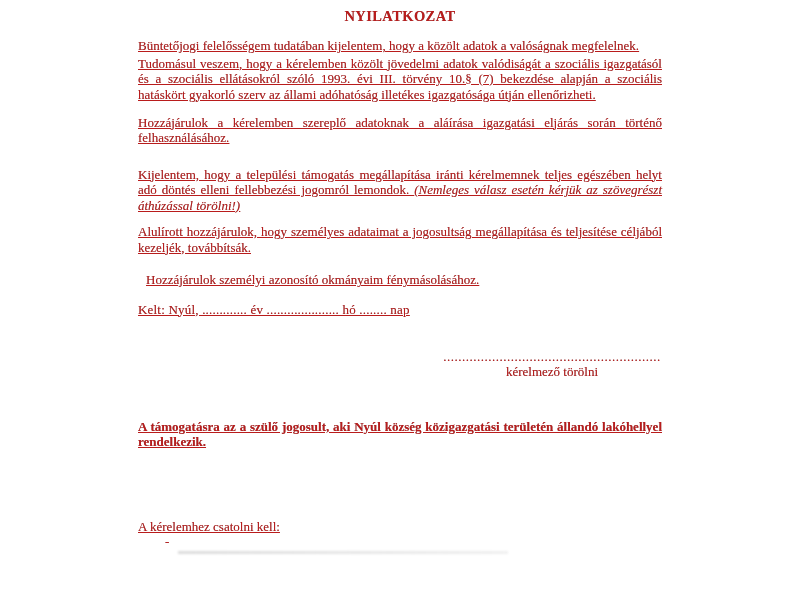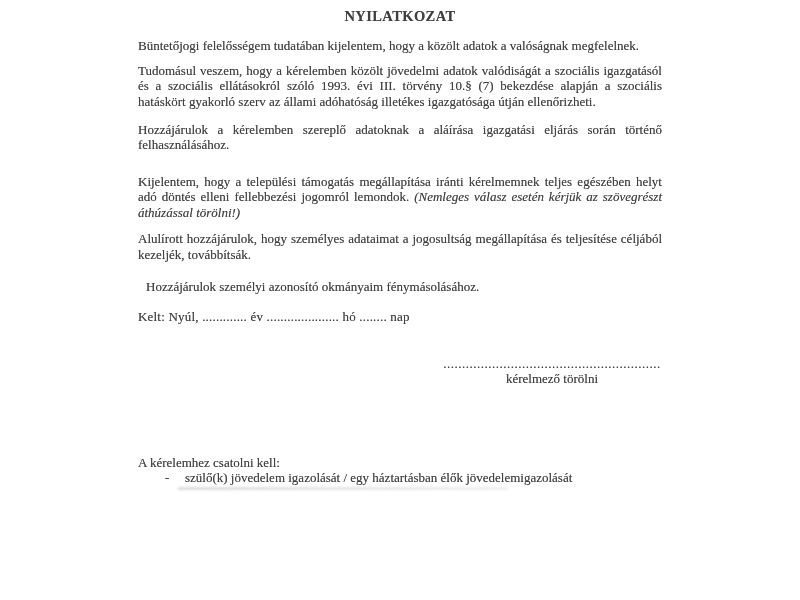--- a/index.html
+++ b/index.html
@@ -6,36 +6,36 @@
   .page {
     position: relative;
     width: 800px; height: 600px;
     box-sizing: border-box;
     background: #ffffff;
     overflow: hidden;
     padding: 8px 138px 0 138px;
     font-family: "Liberation Serif", "DejaVu Serif", serif;
     font-size: 13px;
     line-height: 15.5px;
-    color: #404040;
+    color: #b91c1c;
     text-shadow: 0 0 0.5px rgba(60,60,60,0.55);
   }
   .title {
     margin: 0;
     font-size: 14.5px;
     line-height: 16px;
     font-weight: bold;
     text-align: center;
     letter-spacing: 0.4px;
   }
-  p { margin: 0; }
+  p { margin: 0; text-decoration: underline; }
   .just { text-align: justify; }
   .p1 { margin-top: 14px; }
   .p2 { margin-top: 14.5px; }
-  .p3 { margin-top: 9px; }
+  .p3 { margin-top: 2px; }
   .p4 { margin-top: 12.5px; }
   .p5 { margin-top: 21px; }
   .p6 { margin-top: 11px; }
   .p7 { margin-top: 17px; margin-left: 8px; }
   .italic { font-style: italic; }
   .date-line { margin-top: 14px; letter-spacing: 0.2px; }
   .sign-block {
     margin-top: 32.5px;
     margin-left: auto;
     width: 220px;
@@ -46,21 +46,21 @@
     white-space: nowrap;
     overflow: hidden;
     line-height: 14px;
   }
   .sign-label { line-height: 15px; }
   .bold-note {
     margin-top: 40px;
     font-weight: bold;
   }
   .attach { margin-top: 69px; }
-  .attach-heading { }
+  .attach-heading { text-decoration: underline; }
   .attach-item {
     display: flex;
     padding-left: 27px;
   }
   .attach-item .dash { width: 20px; flex: 0 0 20px; }
   .remnant {
     margin-top: 1px;
     margin-left: 40px;
     width: 330px; height: 3px;
     background: linear-gradient(90deg, rgba(130,130,130,0.28), rgba(160,160,160,0.16));
@@ -87,24 +87,24 @@
 
   <p class="p7">Hozzájárulok személyi azonosító okmányaim fénymásolásához.</p>
 
   <p class="date-line">Kelt: Nyúl, ............. év ..................... hó ........ nap</p>
 
   <div class="sign-block">
     <div class="sign-dots">..........................................................</div>
     <div class="sign-label">kérelmező törölni</div>
   </div>
 
+  <p class="bold-note just">A támogatásra az a szülő jogosult, aki Nyúl község közigazgatási területén állandó lakóhellyel rendelkezik.</p>
 
   <div class="attach">
     <div class="attach-heading">A kérelemhez csatolni kell:</div>
     <div class="attach-item">
       <span class="dash">-</span>
-      <span>szülő(k) jövedelem igazolását / egy háztartásban élők jövedelemigazolását</span>
     </div>
   </div>
 
   <div class="remnant"></div>
 
 </div>
 
 </body></html>

